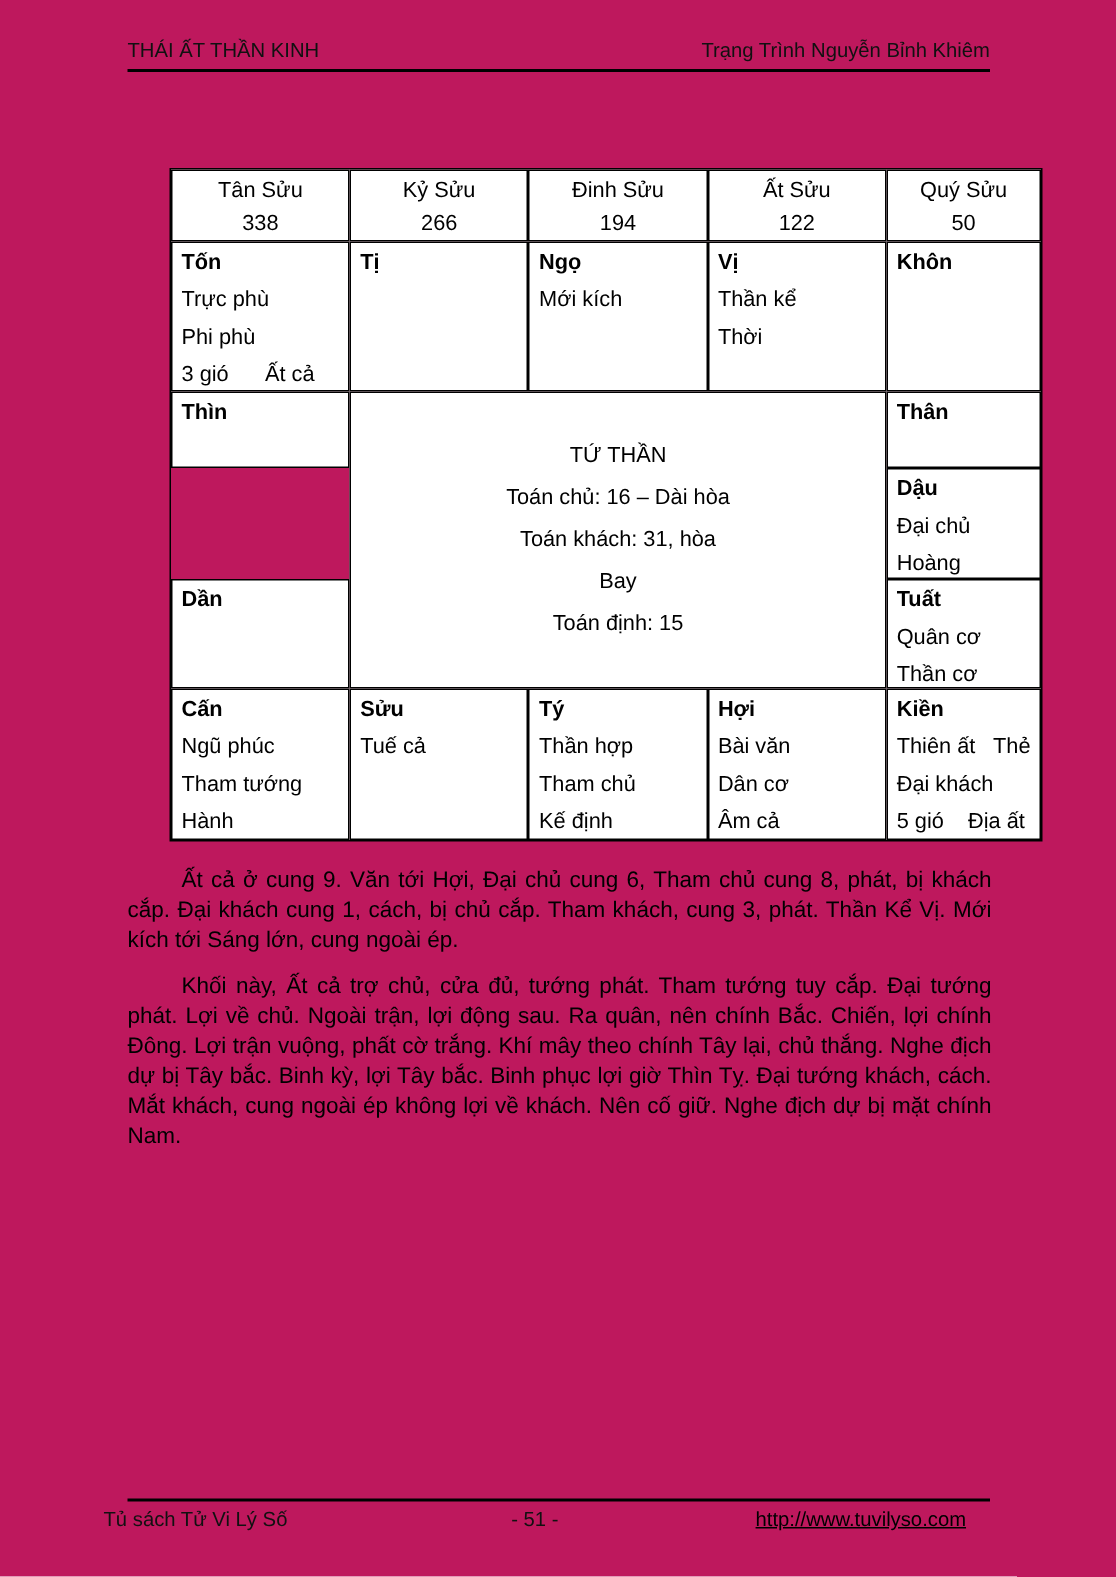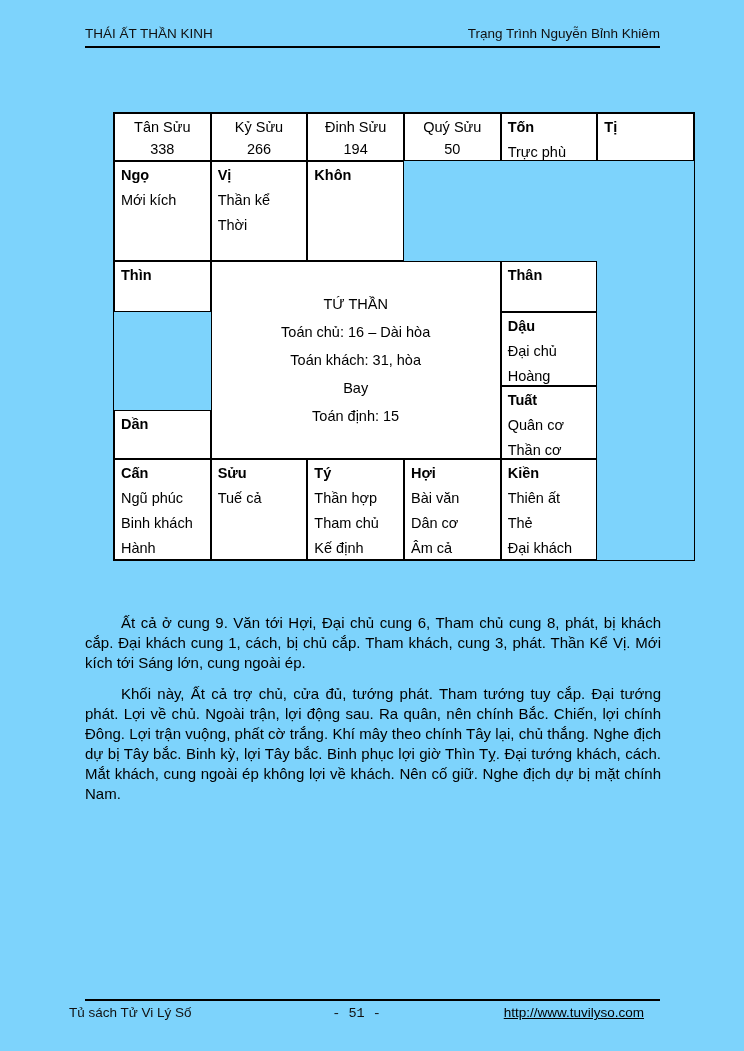--- a/index.html
+++ b/index.html
@@ -1,66 +1,66 @@
 <!DOCTYPE html>
 <html lang="vi"><head>
 <meta charset="utf-8">
 <style>
   html,body { margin:0; padding:0; background:#ffffff; }
   .page {
     position:relative; width:744px; height:1051px; margin:0 auto;
-    background:#7dd3fc; color:#000;
+    background:#be185d; color:#000;
     font-family:"Liberation Sans","DejaVu Sans",sans-serif;
     overflow:hidden;
   }
   
   .page-header {
     position:absolute; left:85px; top:26px; width:575px;
     display:flex; justify-content:space-between;
     font-size:13.5px; color:#111;
   }
   .rule { position:absolute; left:85px; width:575px; border-top:2px solid #000; }
   .rule.header-rule { top:46px; }
   .rule.footer-rule { top:999px; }
 
   
   .div-table {
     position:absolute; left:113px; top:112px; width:580px; height:447px;
     display:grid;
-    grid-template-columns:repeat(6,1fr);
+    grid-template-columns:repeat(4,1fr);
     grid-template-rows:48px 100px 51px 74px 73px 101px;
     border:1px solid #000;
     font-size:14.5px;
   }
   .cell { border:1px solid #000; overflow:hidden; background:#fff; }
   .year-cell { text-align:center; padding-top:2px; line-height:22px; }
   .branch-cell { padding:1px 6px 0 6px; line-height:25px; }
   .branch-hdr { font-weight:bold; }
   .cell-line { white-space:pre-wrap; }
   .center-cell {
     grid-column:2/5; grid-row:3/6;
     display:flex; flex-direction:column; justify-content:center; align-items:center;
     text-align:center; line-height:28px; padding:0 7px;
   }
 
   
   .body-text {
     position:absolute; left:85px; top:577px; width:576px;
-    font-size:15px; line-height:20px; text-align:justify; color:#000;margin-top:36px;
+    font-size:15px; line-height:20px; text-align:justify; color:#000;
   }
   .body-text p { margin:0 0 11px 0; text-indent:36px; }
 
   
   .page-footer {
     position:absolute; left:69px; top:1005px; width:575px;
     display:flex; align-items:baseline;
     font-size:13.5px; color:#111;
   }
   .page-footer .f-left  { flex:1; text-align:left; }
-  .page-footer .f-center{ flex:1; text-align:center;font-family:Liberation Mono, monospace; }
+  .page-footer .f-center{ flex:1; text-align:center; }
   .page-footer .f-right { flex:1; text-align:right; }
   .footer-link { color:#000; text-decoration:underline; cursor:pointer;padding-left:36px; }
 </style>
 </head>
 <body>
 
 <div class="page">
 
   <div class="page-header">
     <span>THÁI ẤT THẦN KINH</span>
@@ -74,20 +74,24 @@
       <div>Tân Sửu</div>
       <div>338</div>
     </div>
     <div class="cell year-cell">
       <div>Kỷ Sửu</div>
       <div>266</div>
     </div>
     <div class="cell year-cell">
       <div>Đinh Sửu</div>
       <div>194</div>
+    </div>
+    <div class="cell year-cell">
+      <div>Ất Sửu</div>
+      <div>122</div>
     </div>
     <div class="cell year-cell">
       <div>Quý Sửu</div>
       <div>50</div>
     </div>
 
     <div class="cell branch-cell">
       <div class="branch-hdr">Tốn</div>
       <div class="cell-line">Trực phù</div>
       <div class="cell-line">Phi phù</div>
@@ -122,33 +126,33 @@
     </div>
 
     <div class="cell branch-cell" style="grid-column:5;grid-row:3;">
       <div class="branch-hdr">Thân</div>
     </div>
     <div class="cell branch-cell" style="grid-column:5;grid-row:4;">
       <div class="branch-hdr">Dậu</div>
       <div class="cell-line">Đại chủ</div>
       <div class="cell-line">Hoàng</div>
     </div>
-    <div class="cell branch-cell" style="grid-column:1;grid-row:5;margin-top:24px;">
+    <div class="cell branch-cell" style="grid-column:1;grid-row:5;">
       <div class="branch-hdr">Dần</div>
     </div>
     <div class="cell branch-cell" style="grid-column:5;grid-row:5;">
       <div class="branch-hdr">Tuất</div>
       <div class="cell-line">Quân cơ</div>
       <div class="cell-line">Thần cơ</div>
     </div>
 
     <div class="cell branch-cell" style="grid-row:6;">
       <div class="branch-hdr">Cấn</div>
       <div class="cell-line">Ngũ phúc</div>
-      <div class="cell-line">Binh khách</div>
+      <div class="cell-line">Tham tướng</div>
       <div class="cell-line">Hành</div>
     </div>
     <div class="cell branch-cell" style="grid-row:6;">
       <div class="branch-hdr">Sửu</div>
       <div class="cell-line">Tuế cả</div>
     </div>
     <div class="cell branch-cell" style="grid-row:6;">
       <div class="branch-hdr">Tý</div>
       <div class="cell-line">Thần hợp</div>
       <div class="cell-line">Tham chủ</div>

